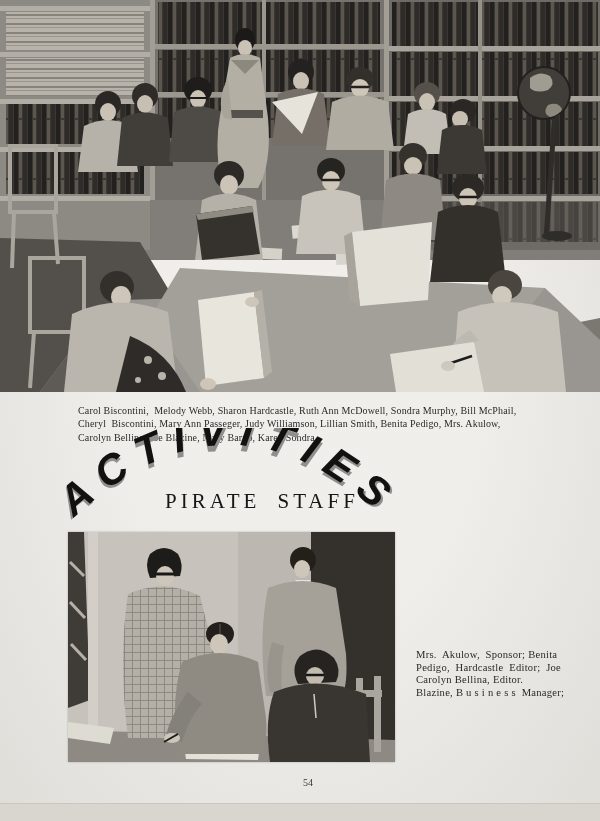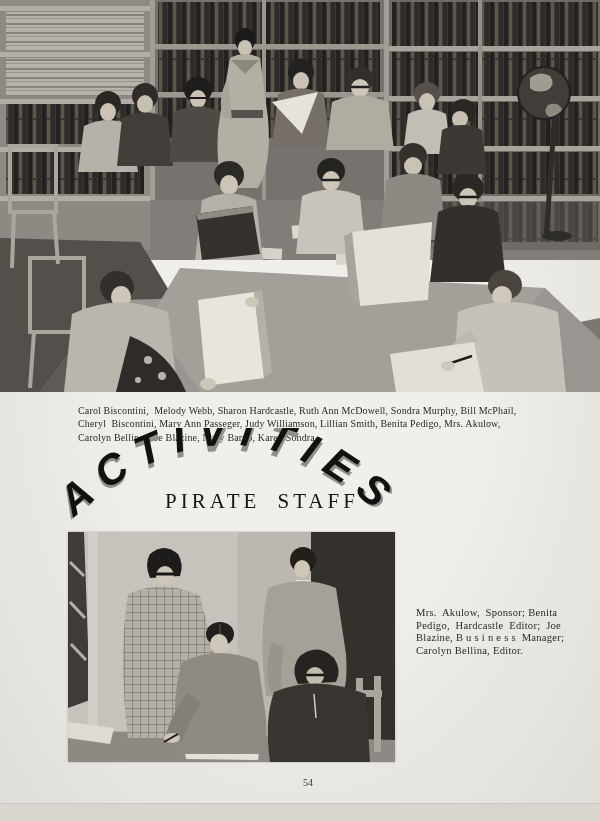--- a/index.html
+++ b/index.html
@@ -13,21 +13,21 @@
   .photo-bottom{position:absolute;left:68px;top:532px;width:327px;height:230px;box-shadow:0 0 2px rgba(0,0,0,.25);}
   svg{display:block;}
   .caption-top{position:absolute;left:78px;top:404px;width:470px;font-size:10px;line-height:13.4px;letter-spacing:.15px;color:#2b2a27;}
   .cap-line{white-space:pre;}
   .arch-wrap{position:absolute;left:52px;top:428px;width:358px;height:102px;}
   .pirate-title{
     position:absolute;left:112px;top:489px;width:300px;text-align:center;
     font-size:21px;letter-spacing:4px;word-spacing:8px;color:#171614;
     font-family:"Liberation Serif", serif;
   }
-  .caption-bottom{position:absolute;left:416px;top:607px;width:180px;font-size:10.6px;line-height:12.6px;letter-spacing:.25px;color:#2b2a27;}
+  .caption-bottom{position:absolute;left:416px;top:649px;width:180px;font-size:10.6px;line-height:12.6px;letter-spacing:.25px;color:#2b2a27;}
   .page-number{position:absolute;left:0;top:777px;width:616px;text-align:center;font-size:10px;color:#3a3936;}
   .bottom-edge{position:absolute;left:0;top:803px;width:600px;height:18px;background:#d9d6d0;border-top:1px solid #c9c6c0;}
 </style>
 </head>
 <body>
 
 <div class="page">
 
   <div class="photo-top">
     <svg width="600" height="392" viewBox="0 0 600 392">
@@ -289,20 +289,20 @@
         <line x1="238" y1="143" x2="256" y2="143" stroke="#171614" stroke-width="2.5"></line>
         <path d="M206 160 q42 -18 92 2 l4 68 -100 0 q-6 -42 4 -70 z" fill="#393530"></path>
         <line x1="246" y1="162" x2="248" y2="186" stroke="#d0ccc4" stroke-width="1.5"></line>
       </g>
     </svg>
   </div>
 
   <div class="caption-bottom">
     <div class="cap-line">Mrs.  Akulow,  Sponsor; Benita</div>
     <div class="cap-line">Pedigo,  Hardcastle  Editor;  Joe</div>
+    <div class="cap-line">Carolyn Bellina, Editor.</div>
     <div class="cap-line">Blazine, B u s i n e s s  Manager;</div>
-    <div class="cap-line">Carolyn Bellina, Editor.</div>
   </div>
 
   <div class="page-number">54</div>
   <div class="bottom-edge"></div>
 
 </div>
 
 </body></html>

